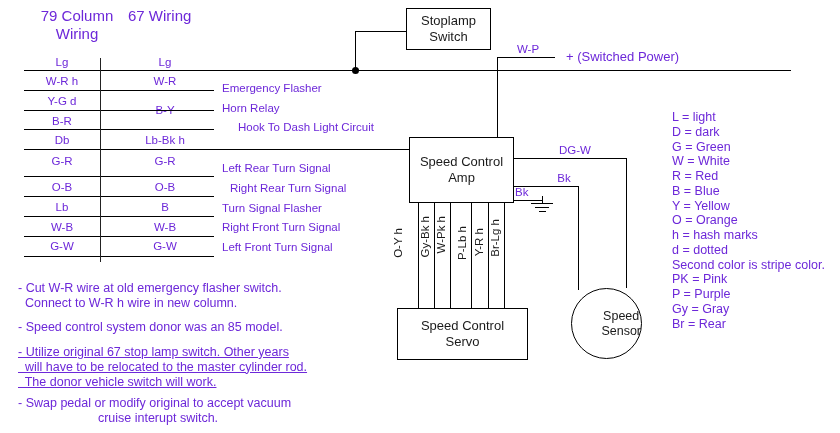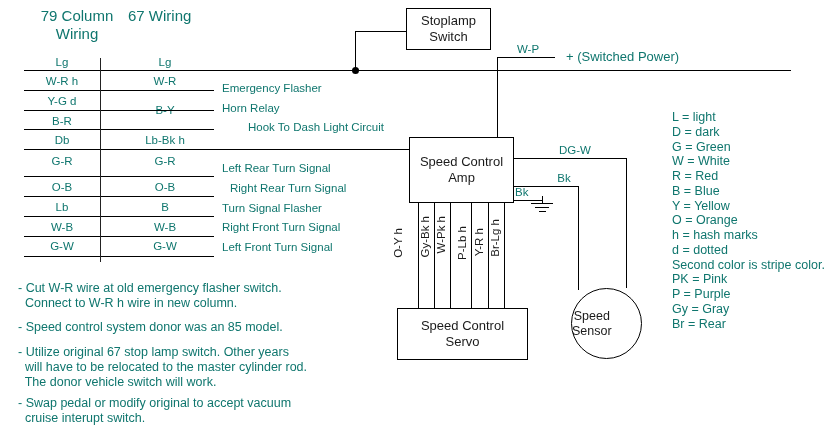--- a/index.html
+++ b/index.html
@@ -13,21 +13,21 @@
     height: 433px;
     background: #ffffff;
     font-family: "Liberation Sans", sans-serif;
     color: #000000;
     overflow: hidden;
   }
   .abs { position: absolute; }
   .txt {
     white-space: pre;
     line-height: 1.18;
-    color: #0f766e;
+    color: #6d28d9;
   }
   .hdr { font-size: 15px; }
   .wire-label { font-size: 11.5px; text-align: center; }
   .desc { font-size: 11.5px; }
   .legend-line { font-size: 12.5px; }
   .note { font-size: 12.5px; }
   .box {
     border: 1.3px solid #000;
     box-sizing: border-box;
     display: flex;
@@ -38,21 +38,21 @@
     line-height: 1.2;
     background: #fff;
     color: #1a1a1a;
   }
   .circle {
     border: 1.3px solid #000;
     border-radius: 50%;
     box-sizing: border-box;
     display: flex;
     align-items: center;
-    justify-content: flex-start;
+    justify-content: flex-end;
     text-align: center;
     font-size: 12.5px;
     line-height: 1.15;
     background: #fff;
     color: #1a1a1a;
   }
   .hline { background: #000; height: 1.2px; }
   .vline { background: #000; width: 1.2px; }
   .sep { background: #222; width: 1.2px; }
   .dot {
@@ -88,21 +88,21 @@
   <div class="abs txt desc" style="left:222px; top:82px;">Emergency Flasher</div>
 
   <div class="abs txt wire-label" style="left:24px; top:95px; width:76px;">Y-G d</div>
   <div class="abs txt wire-label" style="left:110px; top:95px; width:110px;margin-top:9px;">B-Y</div>
   <div class="abs hline" style="left:24px; top:110px; width:190px;"></div>
   <div class="abs txt desc" style="left:222px; top:102px;">Horn Relay</div>
 
   <div class="abs txt wire-label" style="left:24px; top:115px; width:76px;">B-R</div>
   <div class="abs txt wire-label" style="left:110px; top:115px; width:110px;"></div>
   <div class="abs hline" style="left:24px; top:129px; width:190px;"></div>
-  <div class="abs txt desc" style="left:230px; top:121px;padding-left:18px;">Hook To Dash Light Circuit</div>
+  <div class="abs txt desc" style="left:220px; top:121px;padding-left:18px;">Hook To Dash Light Circuit</div>
 
   <div class="abs txt wire-label" style="left:24px; top:134px; width:76px;">Db</div>
   <div class="abs txt wire-label" style="left:110px; top:134px; width:110px;">Lb-Bk h</div>
   <div class="abs hline" style="left:24px; top:149px; width:386px;"></div>
 
   <div class="abs txt wire-label" style="left:24px; top:155px; width:76px;">G-R</div>
   <div class="abs txt wire-label" style="left:110px; top:155px; width:110px;">G-R</div>
   <div class="abs hline" style="left:24px; top:176px; width:190px;"></div>
   <div class="abs txt desc" style="left:222px; top:162px;">Left Rear Turn Signal</div>
 
@@ -212,19 +212,19 @@
     <div class="txt legend-line">Second color is stripe color.</div>
     <div class="txt legend-line">PK = Pink</div>
     <div class="txt legend-line">P = Purple</div>
     <div class="txt legend-line">Gy = Gray</div>
     <div class="txt legend-line">Br = Rear</div>
   </div>
 
   <div class="abs txt note" style="left:18px; top:281px;">- Cut W-R wire at old emergency flasher switch.
   Connect to W-R h wire in new column.</div>
   <div class="abs txt note" style="left:18px; top:320px;">- Speed control system donor was an 85 model.</div>
-  <div class="abs txt note" style="left:18px; top:345px;">- Utilize original 67 stop lamp switch. Other years
+  <div class="abs txt note" style="left:18px; top:345px;text-decoration:underline;">- Utilize original 67 stop lamp switch. Other years
   will have to be relocated to the master cylinder rod.
   The donor vehicle switch will work.</div>
-  <div class="abs txt note" style="left:18px; top:396px;">- Swap pedal or modify original to accept vacuum
+  <div class="abs txt note" style="left:18px; top:396px;text-align:center;">- Swap pedal or modify original to accept vacuum
   cruise interupt switch.</div>
 
 </div>
 
 </body></html>

